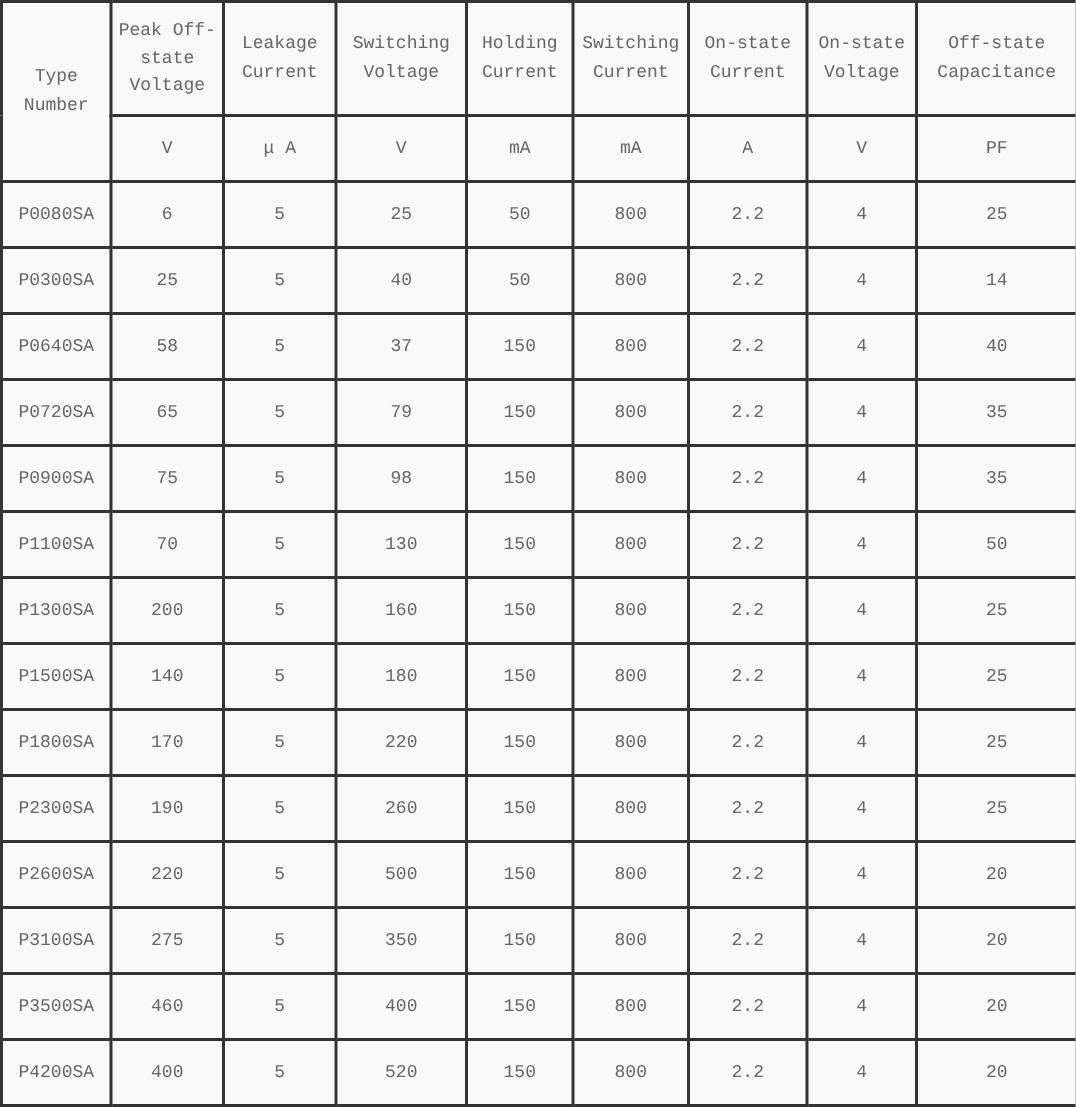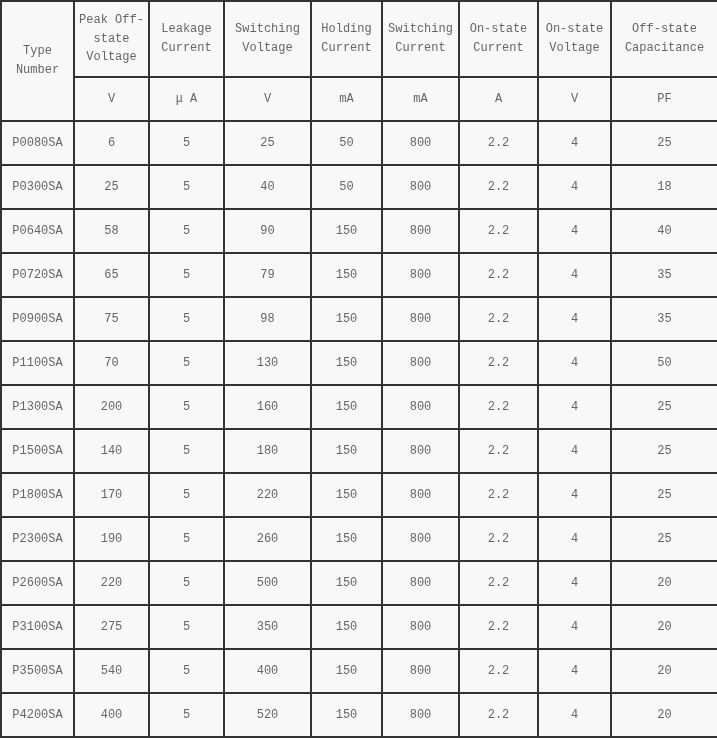--- a/index.html
+++ b/index.html
@@ -93,27 +93,27 @@
       </tr>
       <tr class="data-row">
         <td>P0300SA</td>
         <td>25</td>
         <td>5</td>
         <td>40</td>
         <td>50</td>
         <td>800</td>
         <td>2.2</td>
         <td>4</td>
-        <td>18</td>
+        <td>14</td>
       </tr>
       <tr class="data-row">
         <td>P0640SA</td>
         <td>58</td>
         <td>5</td>
-        <td>90</td>
+        <td>37</td>
         <td>150</td>
         <td>800</td>
         <td>2.2</td>
         <td>4</td>
         <td>40</td>
       </tr>
       <tr class="data-row">
         <td>P0720SA</td>
         <td>65</td>
         <td>5</td>
@@ -207,21 +207,21 @@
         <td>5</td>
         <td>350</td>
         <td>150</td>
         <td>800</td>
         <td>2.2</td>
         <td>4</td>
         <td>20</td>
       </tr>
       <tr class="data-row">
         <td>P3500SA</td>
-        <td>540</td>
+        <td>460</td>
         <td>5</td>
         <td>400</td>
         <td>150</td>
         <td>800</td>
         <td>2.2</td>
         <td>4</td>
         <td>20</td>
       </tr>
       <tr class="data-row">
         <td>P4200SA</td>

